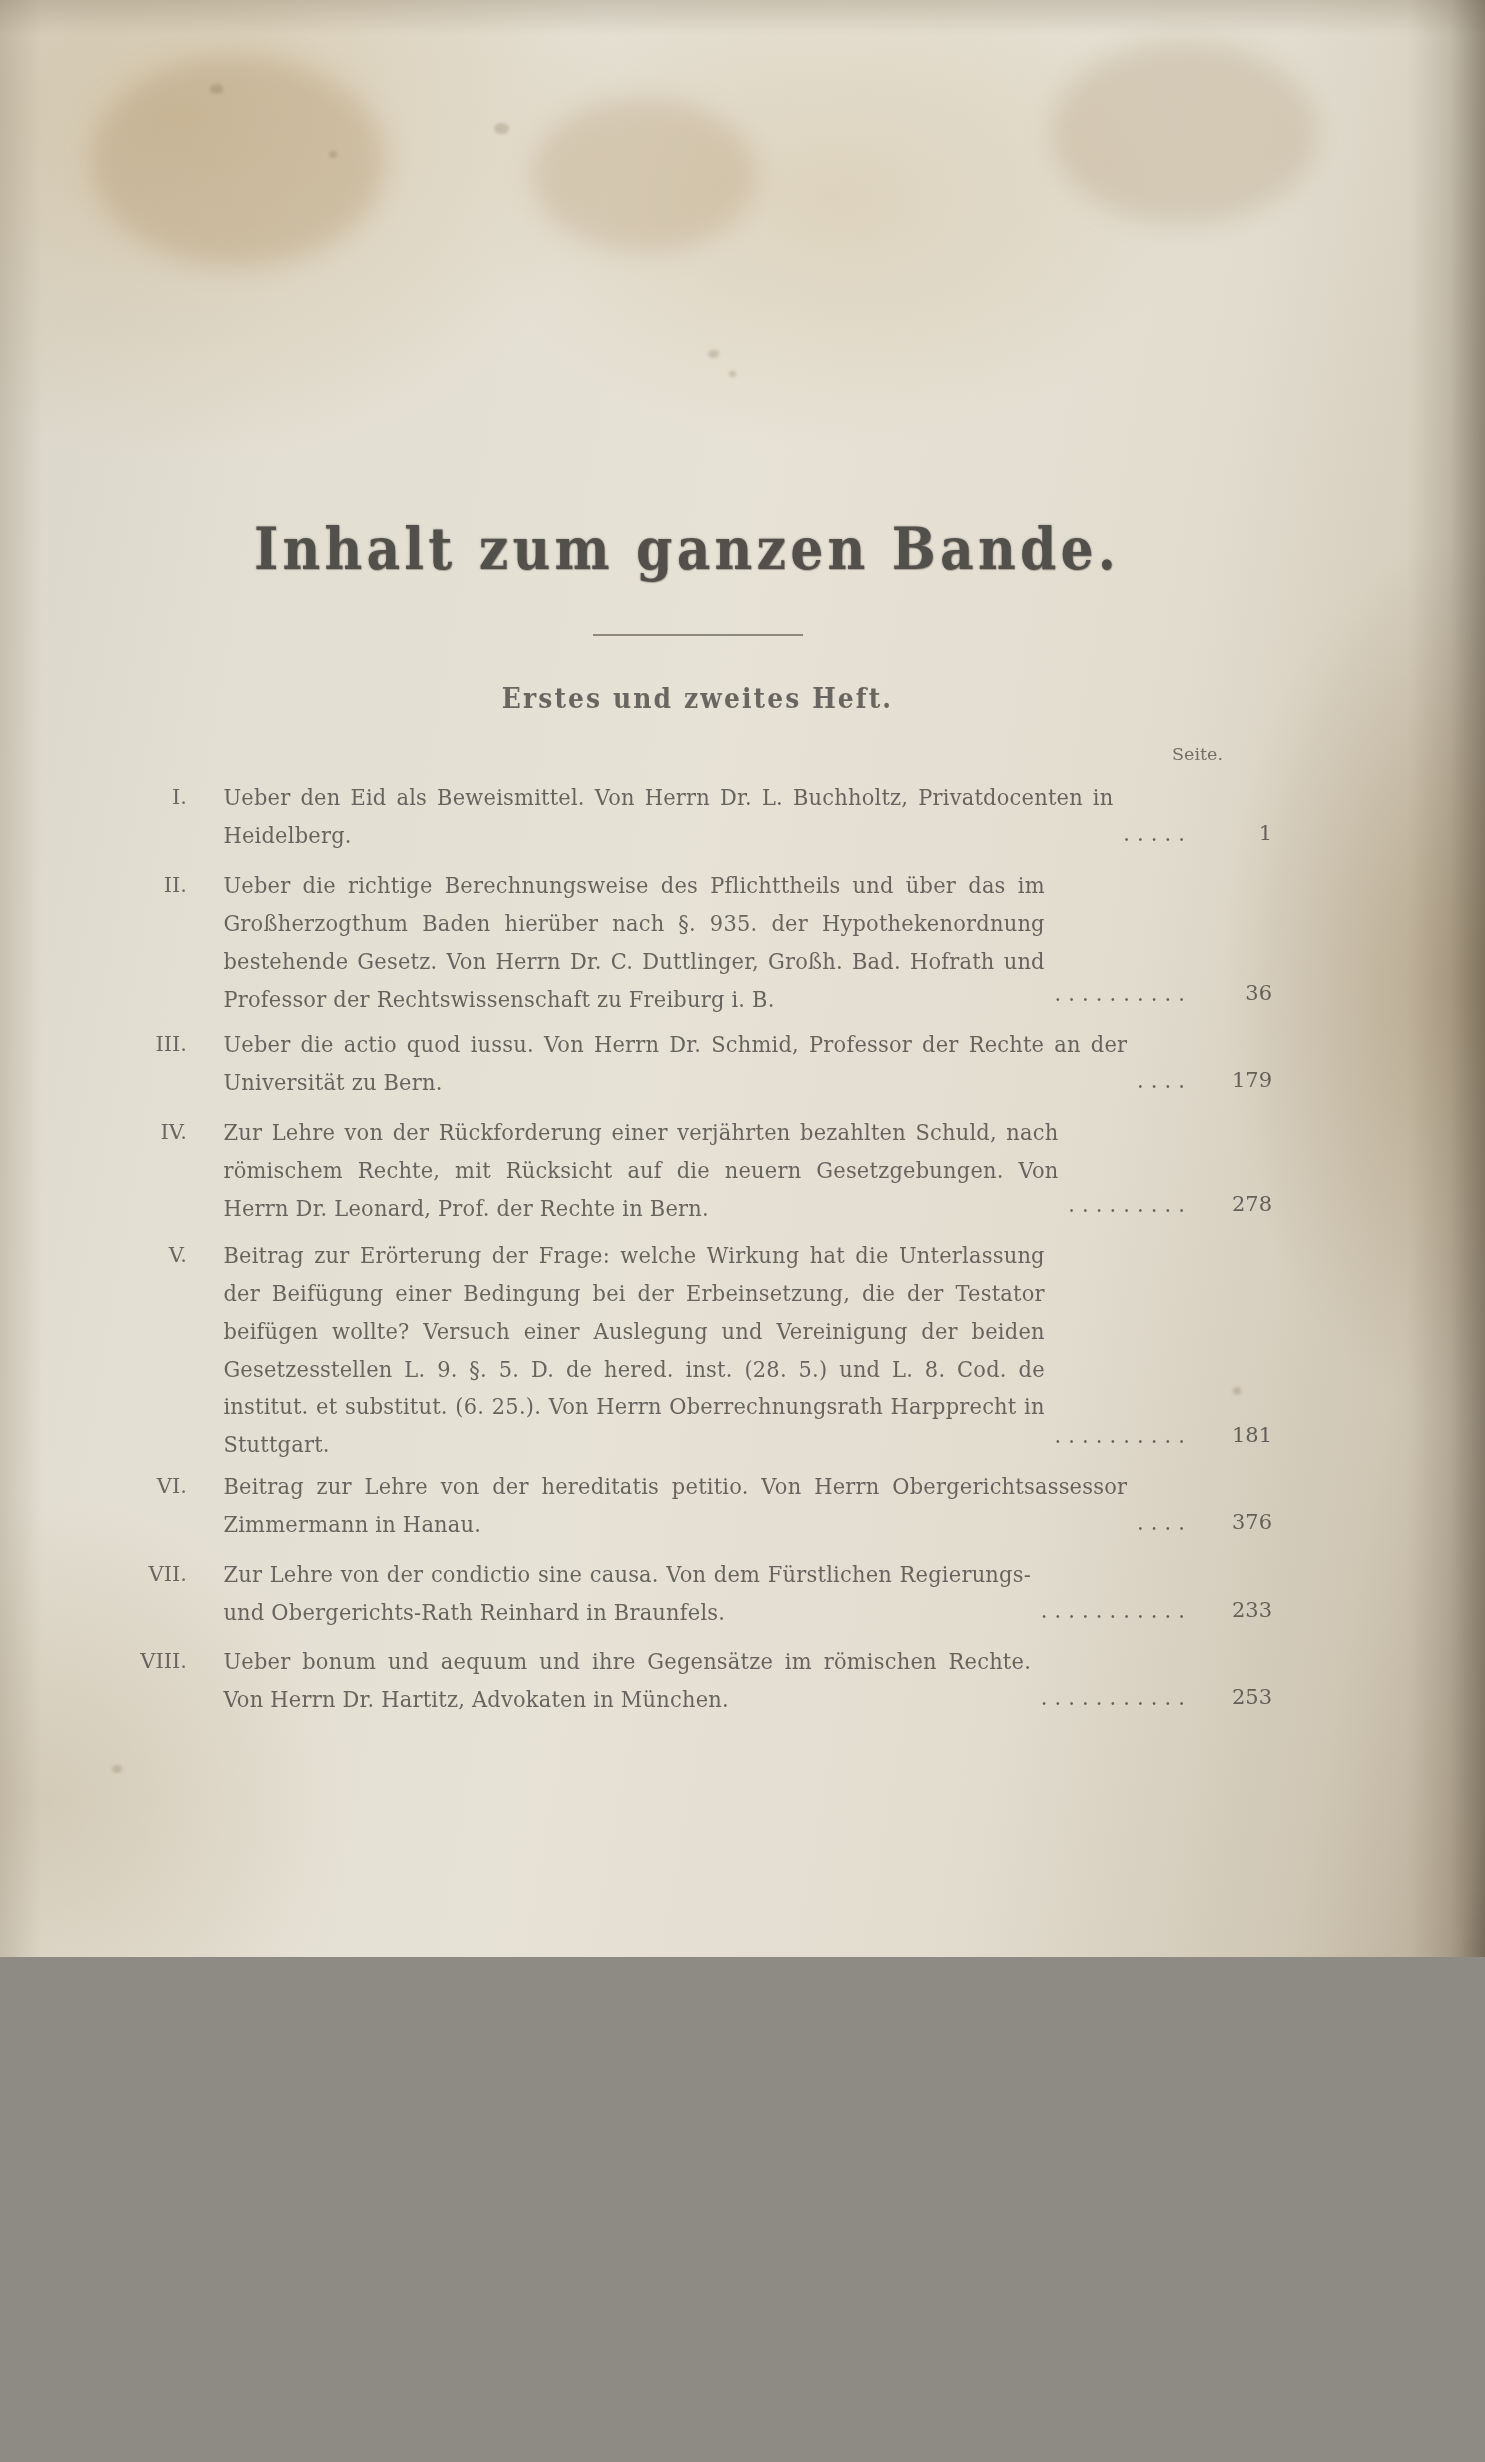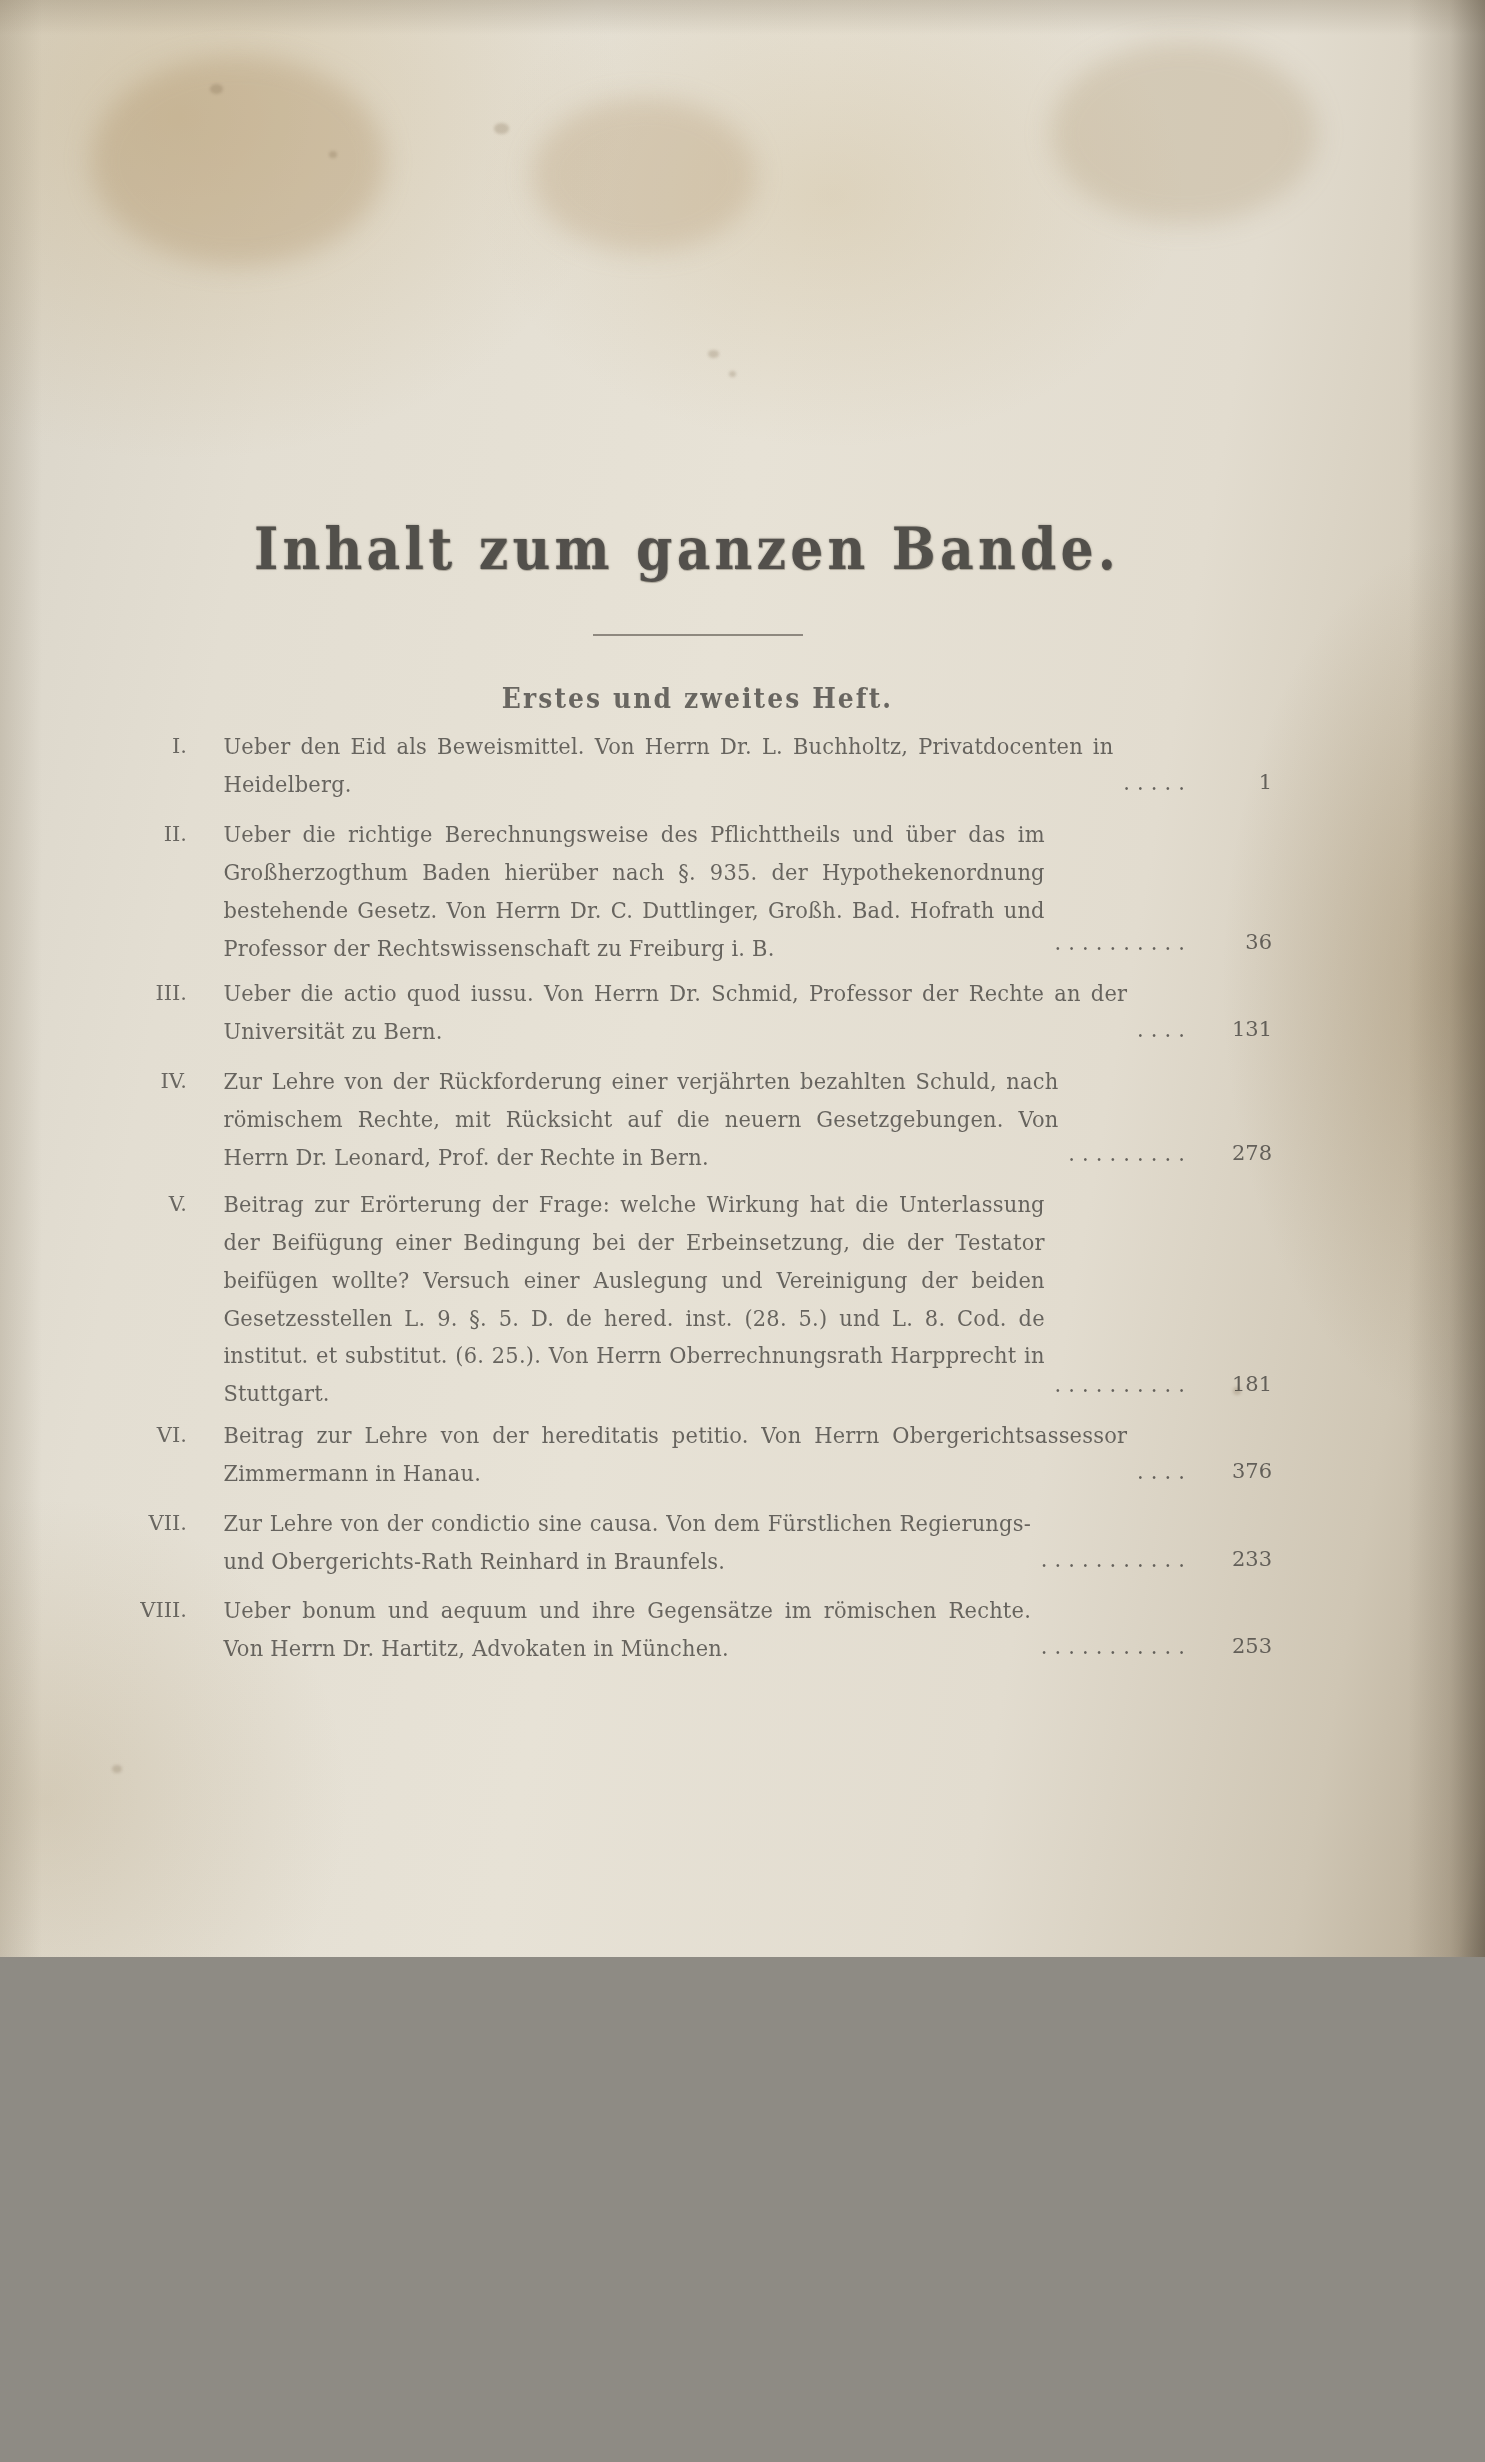--- a/index.html
+++ b/index.html
@@ -180,20 +180,21 @@
   <div class="speck" style="left:666px; top:2368px; width:11.2px; height:9px;"></div>
 
   <div class="content">
 
     <h1 class="fraktur-title">Inhalt zum ganzen Bande.</h1>
 
     <div class="rule"></div>
 
     <div class="subhead">Erstes und zweites Heft.</div>
 
+    <div class="col-head">Seite.</div>
 
     <div>
 
       <div class="entry">
         <div class="num">I.</div>
         <div class="entry-rows">
           <div class="body">Ueber den Eid als Beweismittel. Von Herrn Dr. L. Buchholtz, Privatdocenten in Heidelberg.</div>
           <div class="body leaders" style="flex:0 0 auto; padding:0 9.8px;">. . . . .</div>
           <div class="pageno">1</div>
         </div>
@@ -206,21 +207,21 @@
           <div class="body leaders" style="flex:0 0 auto; padding:0 9.8px;">. . . . . . . . . .</div>
           <div class="pageno">36</div>
         </div>
       </div>
 
       <div class="entry">
         <div class="num">III.</div>
         <div class="entry-rows">
           <div class="body">Ueber die actio quod iussu. Von Herrn Dr. Schmid, Professor der Rechte an der Universität zu Bern.</div>
           <div class="body leaders" style="flex:0 0 auto; padding:0 9.8px;">. . . .</div>
-          <div class="pageno">131</div>
+          <div class="pageno">179</div>
         </div>
       </div>
 
       <div class="entry">
         <div class="num">IV.</div>
         <div class="entry-rows">
           <div class="body">Zur Lehre von der Rückforderung einer verjährten bezahlten Schuld, nach römischem Rechte, mit Rücksicht auf die neuern Gesetzgebungen. Von Herrn Dr. Leonard, Prof. der Rechte in Bern.</div>
           <div class="body leaders" style="flex:0 0 auto; padding:0 9.8px;">. . . . . . . . .</div>
           <div class="pageno">278</div>
         </div>

